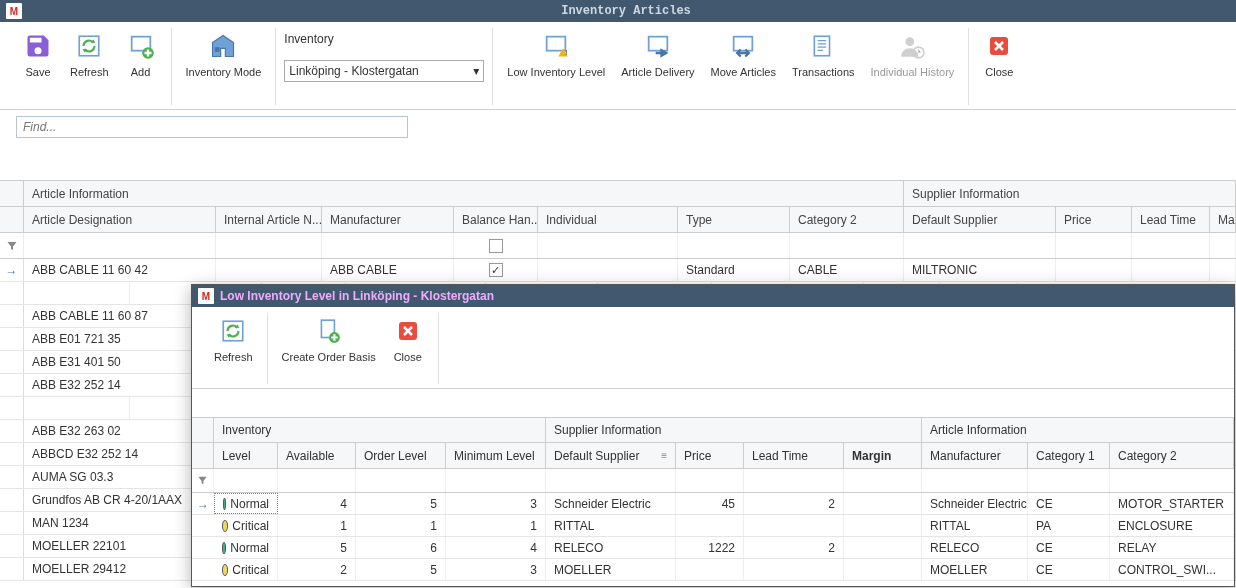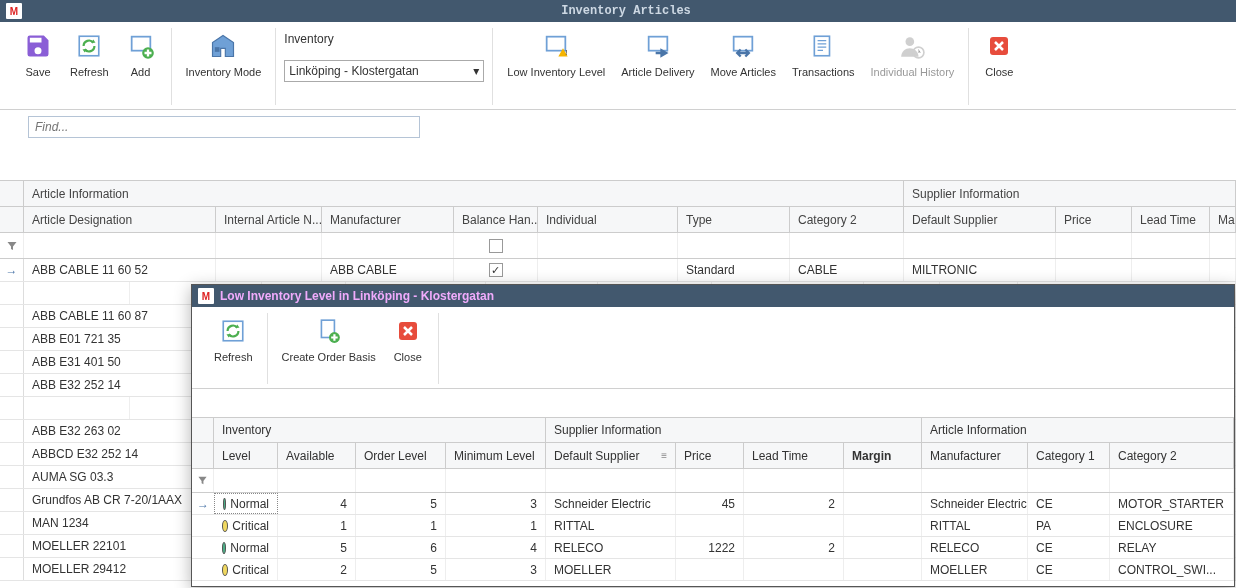--- a/index.html
+++ b/index.html
@@ -86,21 +86,21 @@
 }
 .inv-select {
   width: 200px; height: 22px;
   border: 1px solid #aaa;
   font-size: 12px;
   padding: 0 4px;
   display: flex; align-items: center; justify-content: space-between;
   background: #fff;
 }
 .find-bar {
-  padding: 6px 28px;
+  padding: 6px 16px;
 }
 .find-input {
   width: 392px;
   height: 22px;
   border: 1px solid #b5c4d6;
   padding: 0 6px;
   font-size: 12px;
   font-style: italic;
   color: #999;
 }
@@ -390,21 +390,21 @@
       <div class="fc w-typ"></div>
       <div class="fc w-cat"></div>
     <div class="fc w-def"></div>
       <div class="fc w-pri"></div>
       <div class="fc w-lea"></div>
       <div class="fc w-mar"></div>
   </div>
   <div class="data-area" id="main-rows">
       <div class="data-row">
         <div class="row-sel w-sel">→</div>
-        <div class="dc w-art">ABB CABLE 11 60 52</div>
+        <div class="dc w-art">ABB CABLE 11 60 42</div>
         <div class="dc w-int"></div>
         <div class="dc w-man">ABB CABLE</div>
         <div class="dc w-bal" style="justify-content:center">
           <span class="chk-checked">✓</span>
         </div>
         <div class="dc w-ind"></div>
         <div class="dc w-typ">Standard</div>
         <div class="dc w-cat">CABLE</div>
         <div class="dc w-def">MILTRONIC</div>
         <div class="dc w-pri"></div>
@@ -530,21 +530,21 @@
         <div class="dc w-ind"></div>
         <div class="dc w-typ"></div>
         <div class="dc w-cat"></div>
         <div class="dc w-def"></div>
         <div class="dc w-pri"></div>
         <div class="dc w-lea"></div>
         <div class="dc w-mar"></div>
       </div>
       <div class="data-row">
         <div class="row-sel w-sel"></div>
-        <div class="dc w-art">Grundfos AB CR 7-20/1AAX</div>
+        <div class="dc w-art">Grundfos AB CR 4-20/1AAX</div>
         <div class="dc w-int"></div>
         <div class="dc w-man"></div>
         <div class="dc w-bal" style="justify-content:center"></div>
         <div class="dc w-ind"></div>
         <div class="dc w-typ"></div>
         <div class="dc w-cat"></div>
         <div class="dc w-def"></div>
         <div class="dc w-pri"></div>
         <div class="dc w-lea"></div>
         <div class="dc w-mar"></div>

